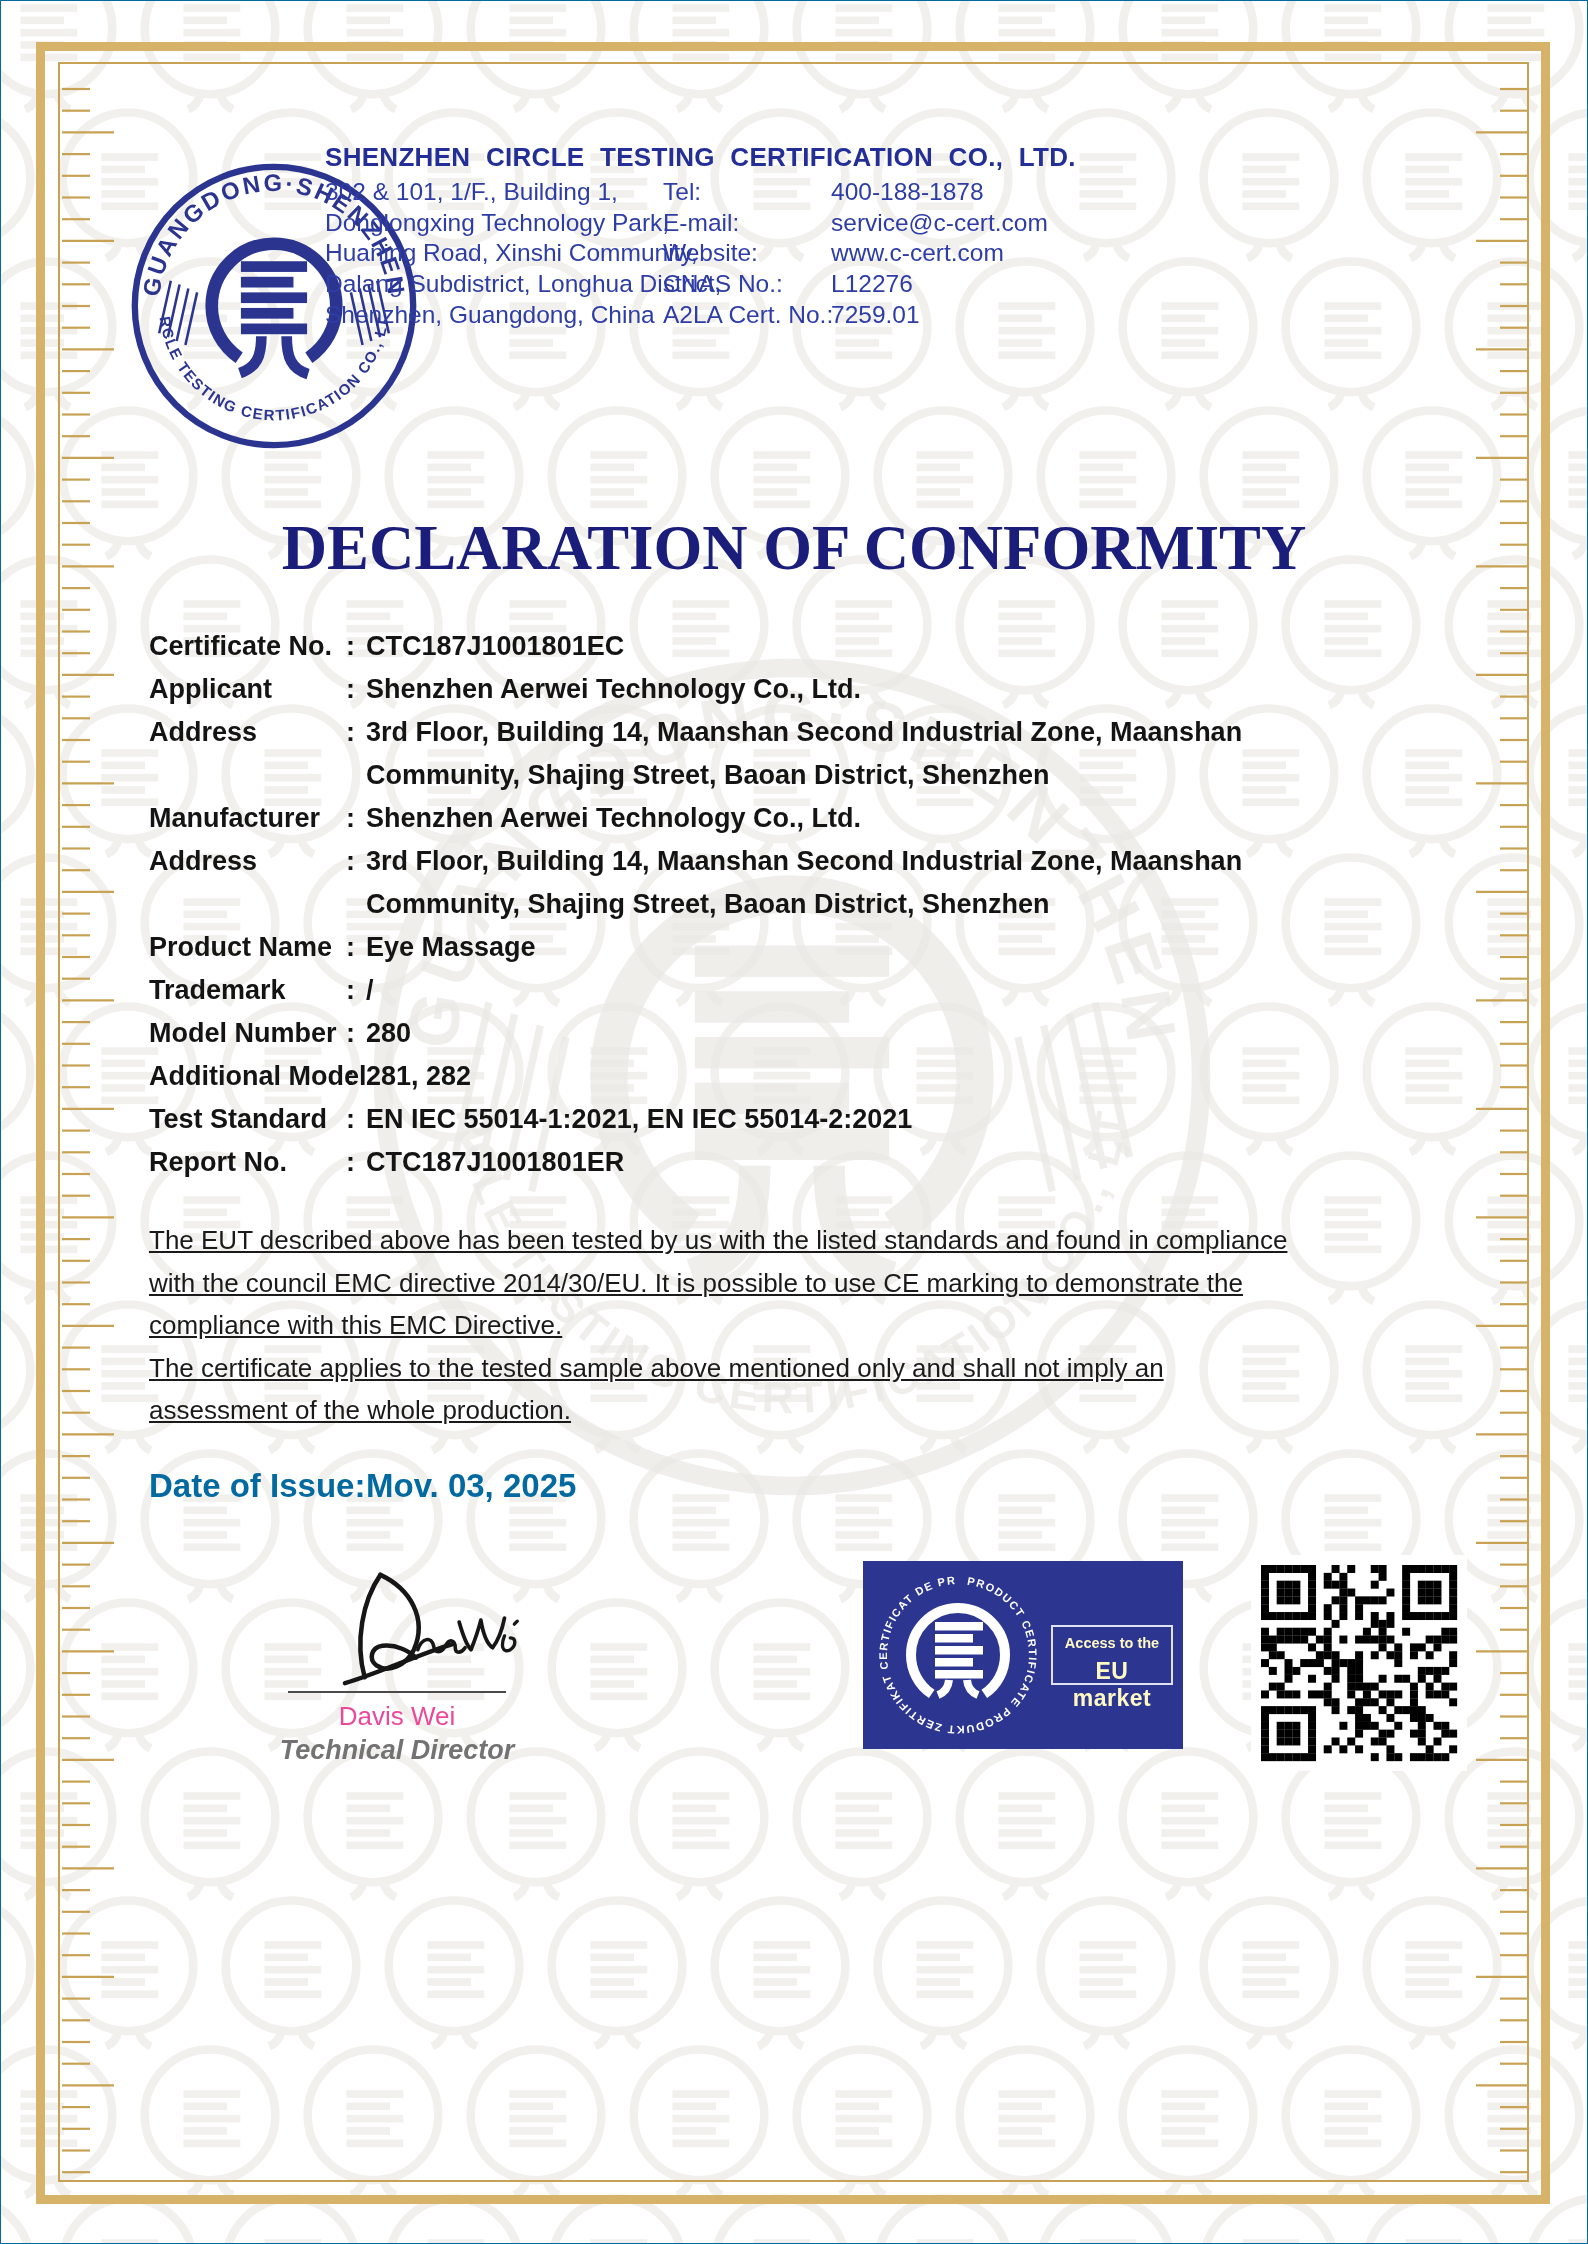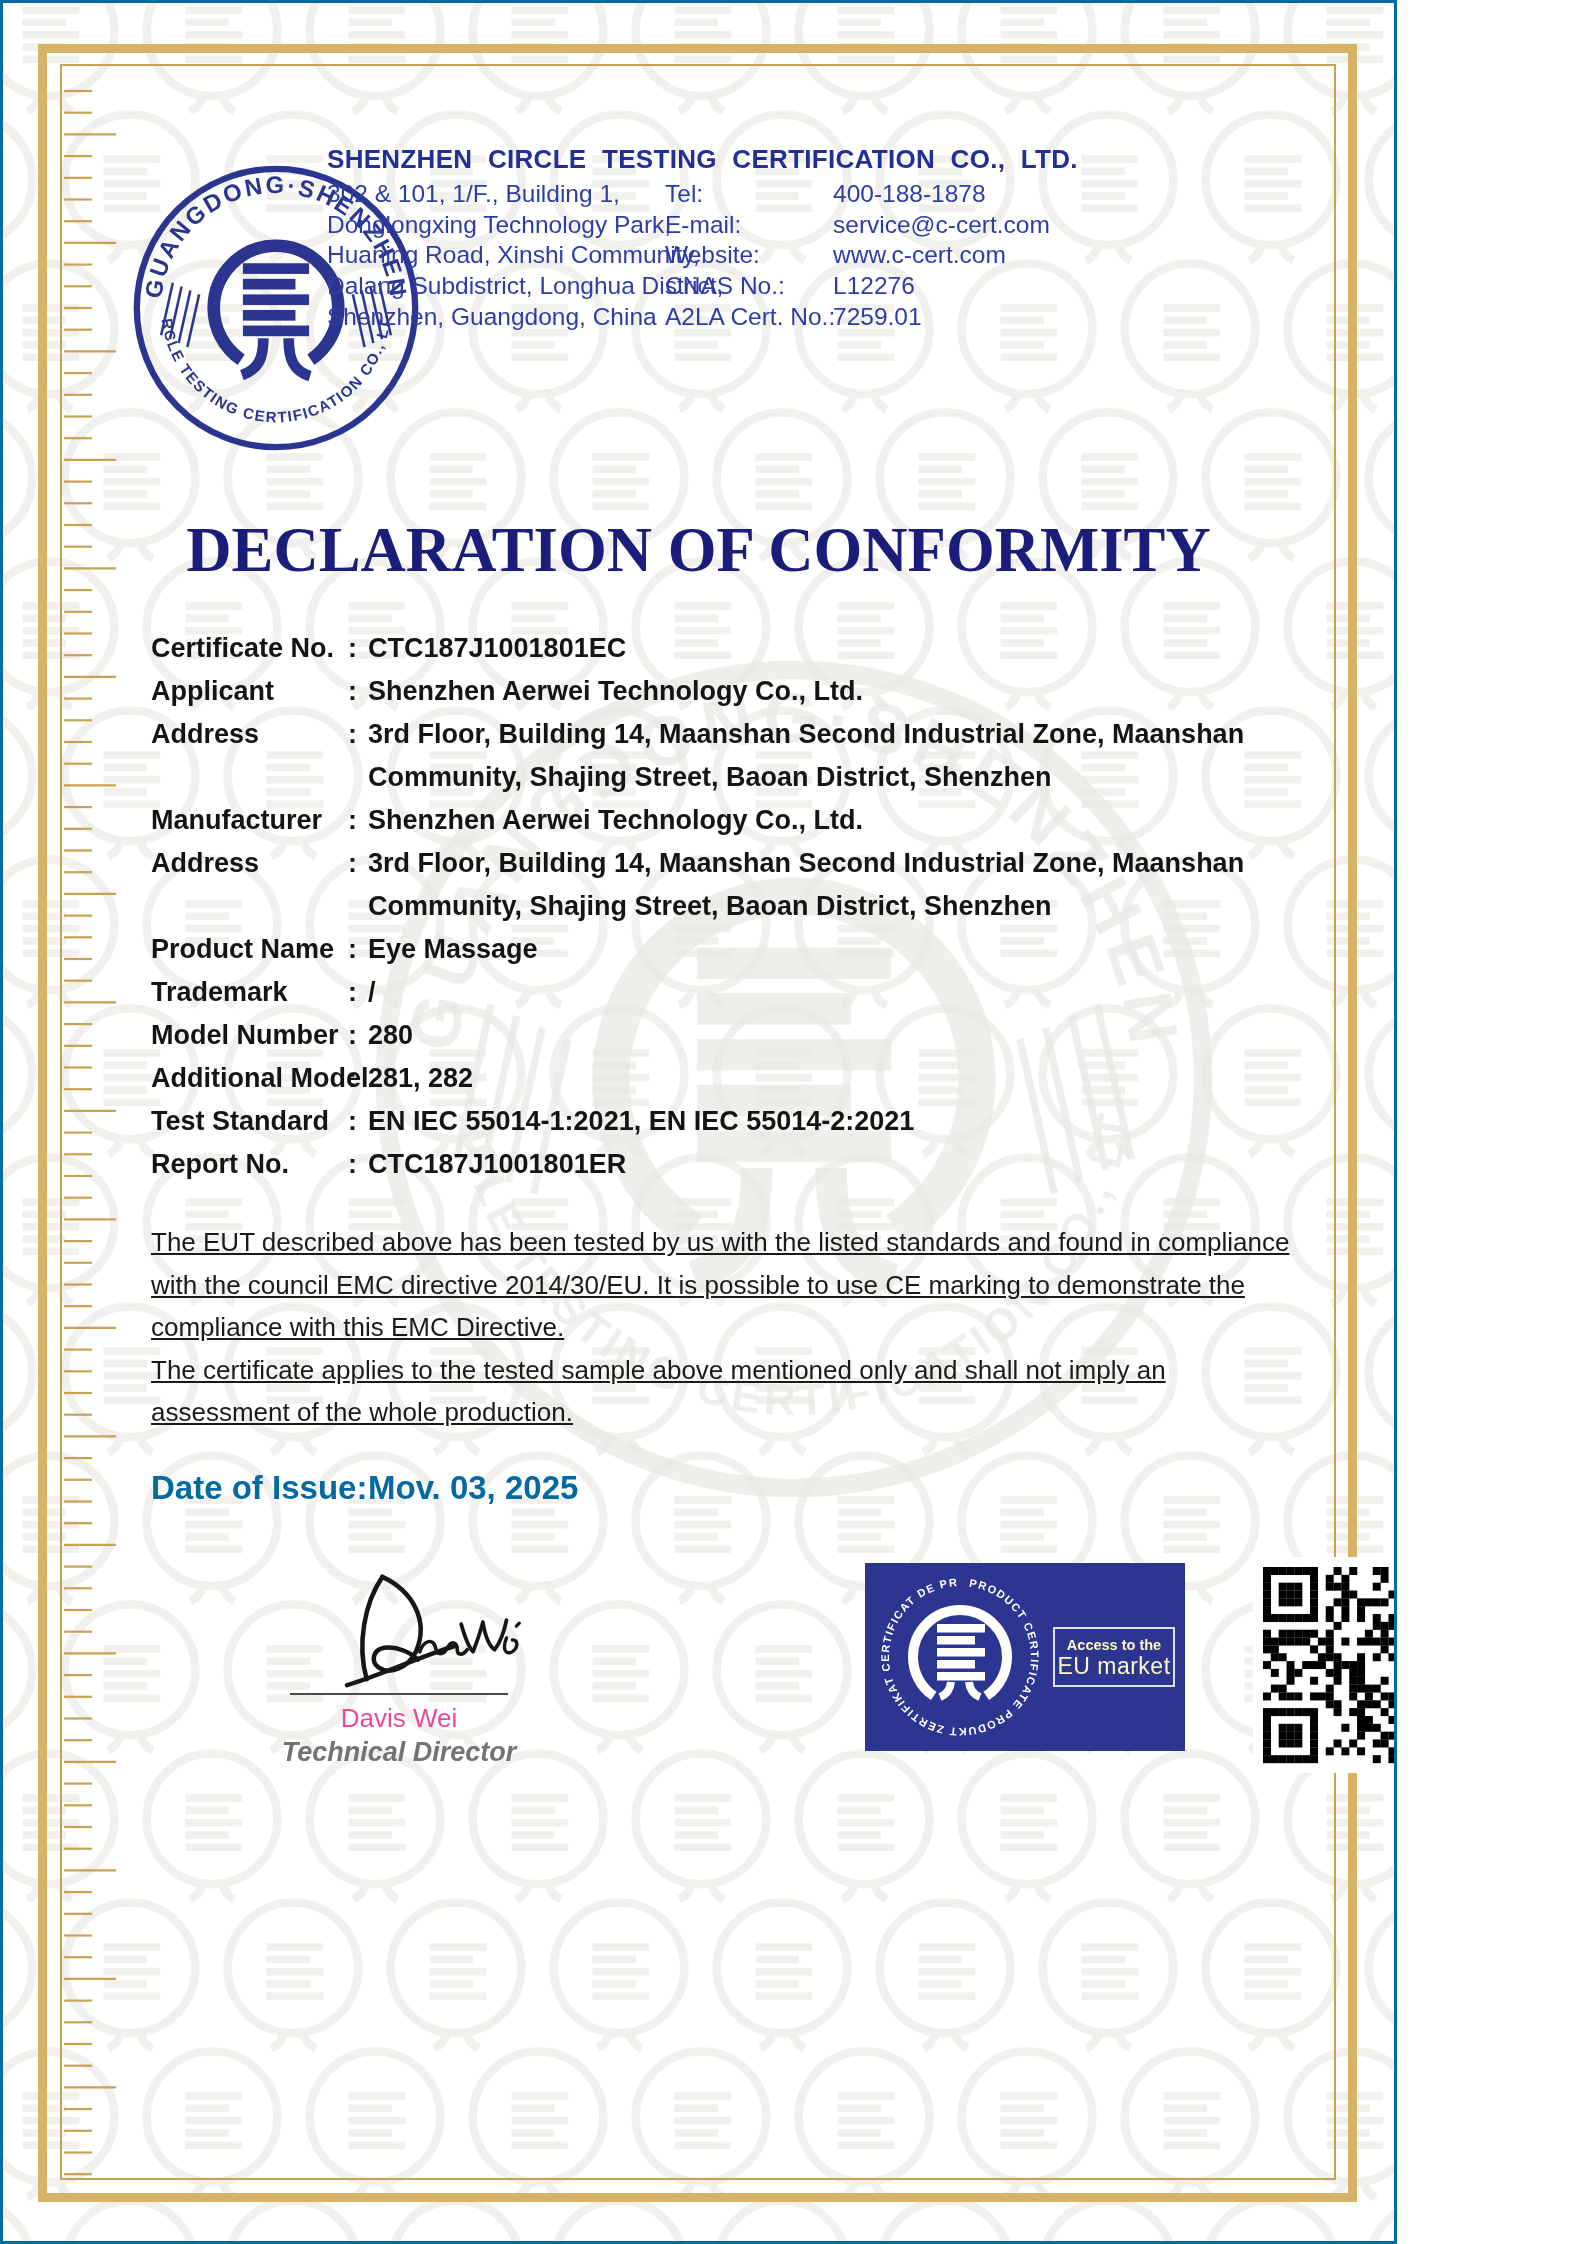--- a/index.html
+++ b/index.html
@@ -1,17 +1,17 @@
 <!DOCTYPE html>
 <html><head>
 <meta charset="utf-8">
 <style>
   html,body{margin:0;padding:0;background:#ffffff;}
-  .page{position:relative;width:1397px;height:2244px;background:#fff;overflow:hidden;
-        font-family:"Liberation Sans",sans-serif;border:3px solid #0369a1;box-sizing:border-box;}
+  .page{position:relative;width:1588px;height:2244px;background:#fff;overflow:hidden;
+        font-family:"Liberation Sans",sans-serif;border:1px solid #0369a1;box-sizing:border-box;}
   
   .frame-thick{position:absolute;left:35px;top:41px;right:37px;bottom:39px;border:9px solid #d7b269;pointer-events:none;}
   .frame-thin{position:absolute;left:57px;top:61px;right:58px;bottom:61px;border:2px solid #c8a254;pointer-events:none;}
   
   #bg-layer{position:absolute;left:0;top:0;width:1588px;height:2244px;}
   
   .logo-svg{position:absolute;left:127px;top:159px;width:292px;height:292px;color:#2b3590;}
   .company-name{position:absolute;left:324px;top:141px;font-size:26px;font-weight:bold;color:#232e96;
                 letter-spacing:.3px;word-spacing:8px;white-space:nowrap;}
   .header-info{position:absolute;left:324px;top:176px;font-size:24.5px;color:#2e3da6;line-height:30.7px;}
@@ -43,21 +43,21 @@
   .sig-line{position:absolute;left:287px;top:1690px;width:218px;border-top:2px solid #4a4a4a;}
   .sig-name{position:absolute;left:266px;top:1700px;width:260px;text-align:center;font-size:26px;color:#ec4899;}
   .sig-role{position:absolute;left:266px;top:1734px;width:260px;text-align:center;
             font-size:27px;font-weight:bold;font-style:italic;color:#737373;}
   
   .eu-badge{position:absolute;left:862px;top:1560px;width:320px;height:188px;background:#2c3691;}
   .badge-ring-svg{position:absolute;left:10px;top:9px;width:170px;height:170px;}
   .badge-box{position:absolute;left:188px;top:64px;width:118px;height:56px;border:2px solid rgba(255,255,255,.85);
              color:#fef9c3;text-align:center;}
   .badge-access{font-size:14.5px;font-weight:bold;margin-top:8px;}
-  .badge-market{font-size:23px;font-weight:normal;margin-top:0;letter-spacing:.5px;}
+  .badge-market{font-size:23px;font-weight:bold;margin-top:7px;letter-spacing:.5px;}
   
   .qr-svg{position:absolute;left:1250px;top:1554px;width:216px;height:216px;}
 </style>
 </head>
 <body>
 
 <div class="page">
 
   <svg id="bg-layer" xmlns="http://www.w3.org/2000/svg">
     <defs>

